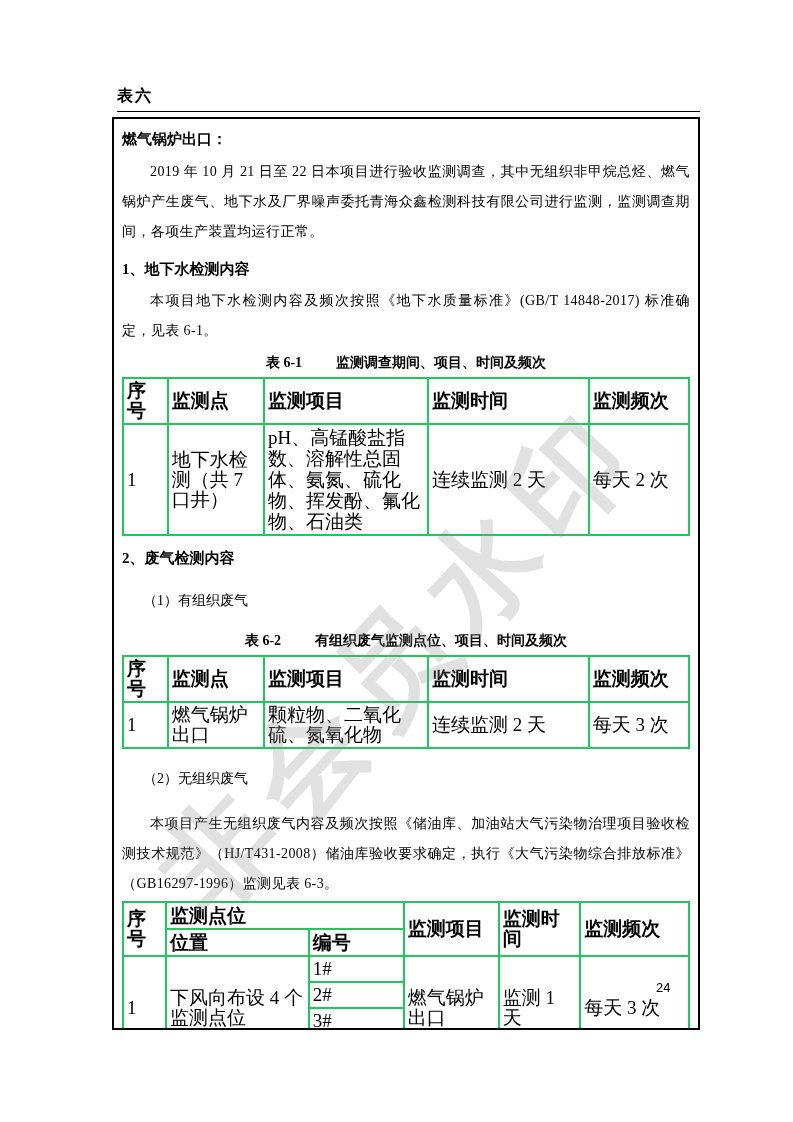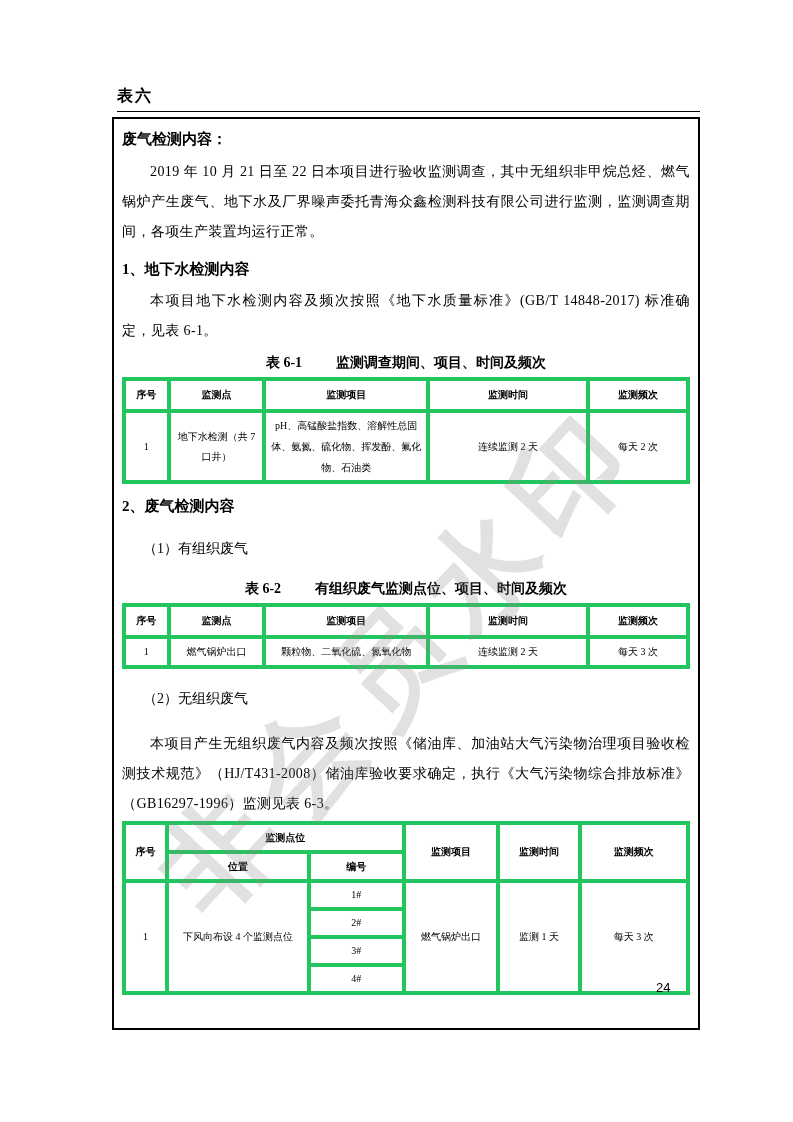--- a/index.html
+++ b/index.html
@@ -38,23 +38,23 @@
     text-align:center;font-size:14px;font-weight:bold;
     margin:7px 0 4px 0;line-height:20px;
   }
   .tbl-caption .cap-no{margin-right:34px;}
   table{
     width:100%;border-collapse:collapse;
     border:2px solid #000;
     table-layout:fixed;
   }
   th,td{
-    border:4px solid #22c55e;
-    text-align:center;vertical-align:middle;
-    font-size:10px;line-height:20px;
+    border:2px solid #22c55e;
+    text-align:left;vertical-align:middle;
+    font-size:19px;line-height:20px;
     padding:2px 3px;
     overflow:hidden;
   }
   th{font-weight:bold;height:24px;}
   td{font-weight:normal;}
   .t61 td{height:62px;}
   .t61 td.cell-items{line-height:21px;}
   .t62 td{height:22px;}
   .t63 th{height:21px;}
   .t63 td.id-cell{height:20px;}
@@ -78,21 +78,21 @@
 </head>
 <body>
 
 <div class="page">
 
   <div class="tab-label">表六</div>
   <div class="tab-underline"></div>
 
   <div class="content-box">
 
-    <div class="h-main">废气检测内容：</div>
+    <div class="h-main">燃气锅炉出口：</div>
 
     <div class="para">2019 年 10 月 21 日至 22 日本项目进行验收监测调查，其中无组织非甲烷总烃、燃气锅炉产生废气、地下水及厂界噪声委托青海众鑫检测科技有限公司进行监测，监测调查期间，各项生产装置均运行正常。</div>
 
     <div class="h-num">1、地下水检测内容</div>
     <div class="para">本项目地下水检测内容及频次按照《地下水质量标准》(GB/T 14848-2017) 标准确定，见表 6-1。</div>
 
     <div class="tbl-caption">
       <span class="cap-no">表 6-1</span><span>监测调查期间、项目、时间及频次</span>
     </div>
 

